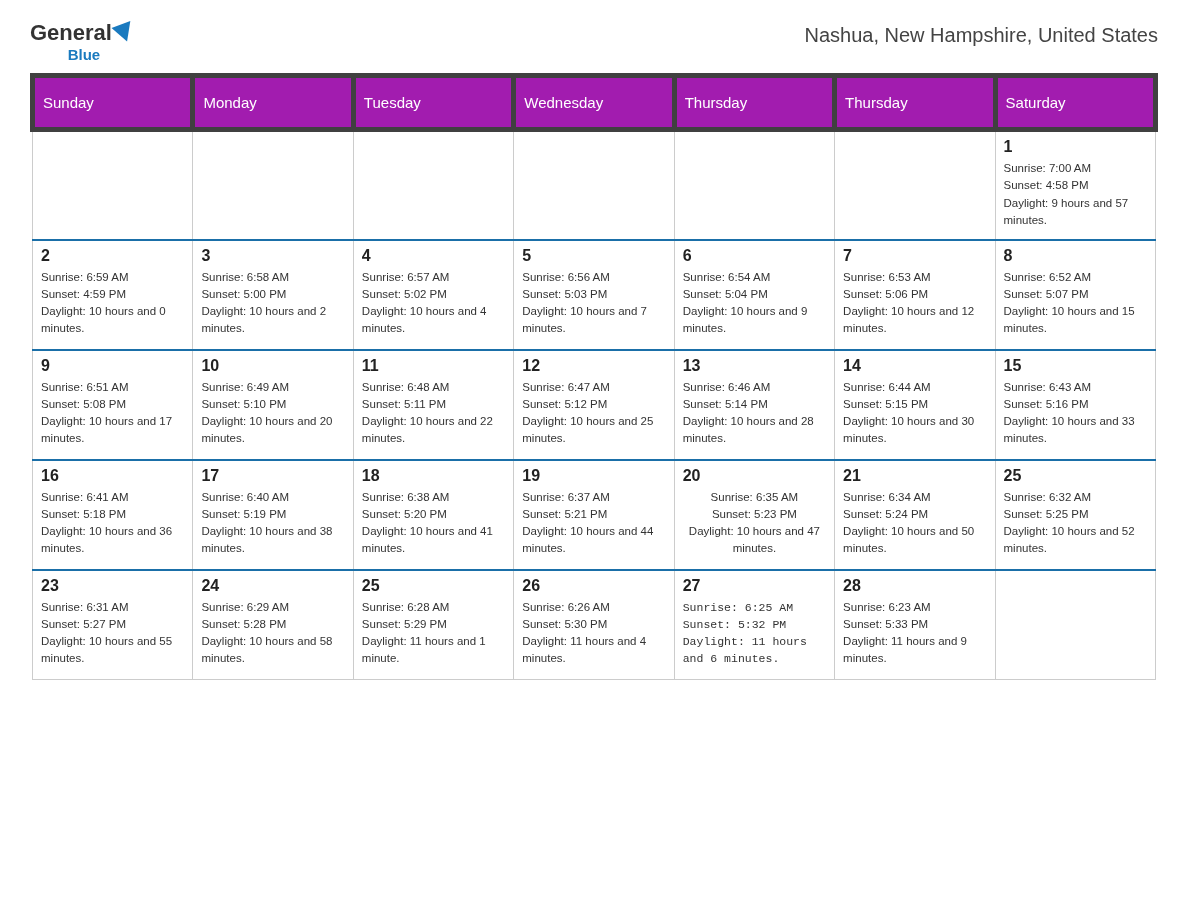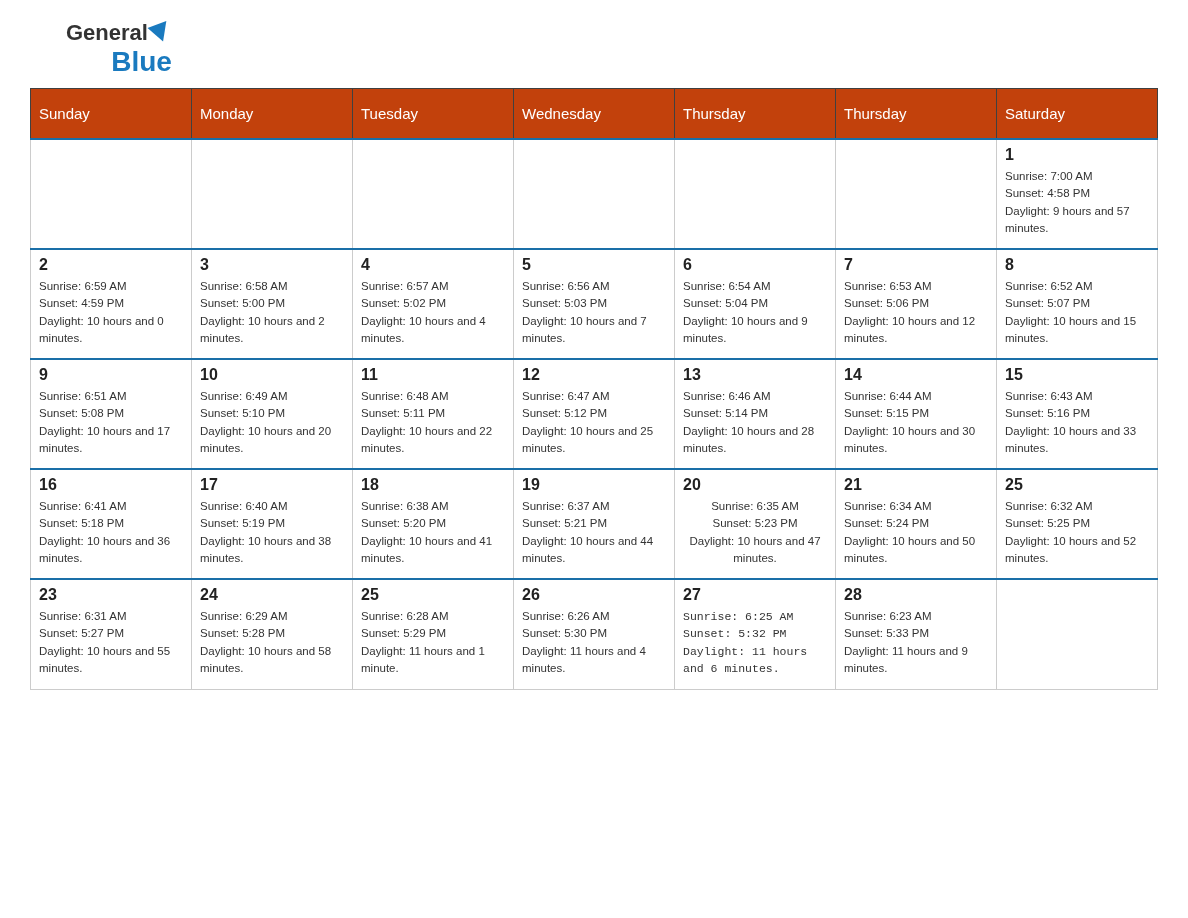--- a/index.html
+++ b/index.html
@@ -12,22 +12,21 @@
     }
     .header {
       display: flex;
       justify-content: space-between;
       align-items: flex-start;
       margin-bottom: 10px;
     }
     .logo {
       display: flex;
       flex-direction: column;
-      align-items: flex-end;
-      margin-left: 36px;
+      align-items: center;
     }
     .logo-text {
       display: flex;
       align-items: center;
       font-size: 22px;
       font-weight: bold;
       color: #333;
     }
     .logo-general { color: #333; }
     .logo-blue { color: #1a7abf; }
@@ -53,27 +52,27 @@
       font-size: 20px;
       color: #444;
       margin-top: 4px;
     }
     .calendar {
       width: 100%;
       border-collapse: collapse;
       margin-top: 10px;
     }
     .calendar th {
-      background-color: #c2410c;
+      background-color: #a21caf;
       color: #fff;
       padding: 16px 8px;
       font-size: 15px;
       font-weight: normal;
       text-align: left;
-      border: 1px solid #404040;
+      border: 5px solid #404040;
     }
     .calendar td {
       width: 14.28%;
       vertical-align: top;
       border: 1px solid #ccc;
       padding: 6px 8px;
       height: 110px;
       background: #fff;
     }
     .calendar tr:first-child td {
@@ -99,23 +98,24 @@
   </style>
 </head>
 <body>
 
 <div class="header">
   <div class="logo">
     <div class="logo-text">
       <span class="logo-general">General</span>
       <div class="logo-triangle"></div>
     </div>
-    <span class="logo-blue" style="font-size:28px;font-weight:bold;margin-left:2px;">Blue</span>
+    <span class="logo-blue" style="font-size:15px;font-weight:bold;margin-left:2px;">Blue</span>
   </div>
   <div class="title-section">
+    <div class="location-subtitle">Nashua, New Hampshire, United States</div>
   </div>
 </div>
 
 <table class="calendar">
   <thead>
     <tr>
     <th>Sunday</th>
         <th>Monday</th>
         <th>Tuesday</th>
         <th>Wednesday</th>

